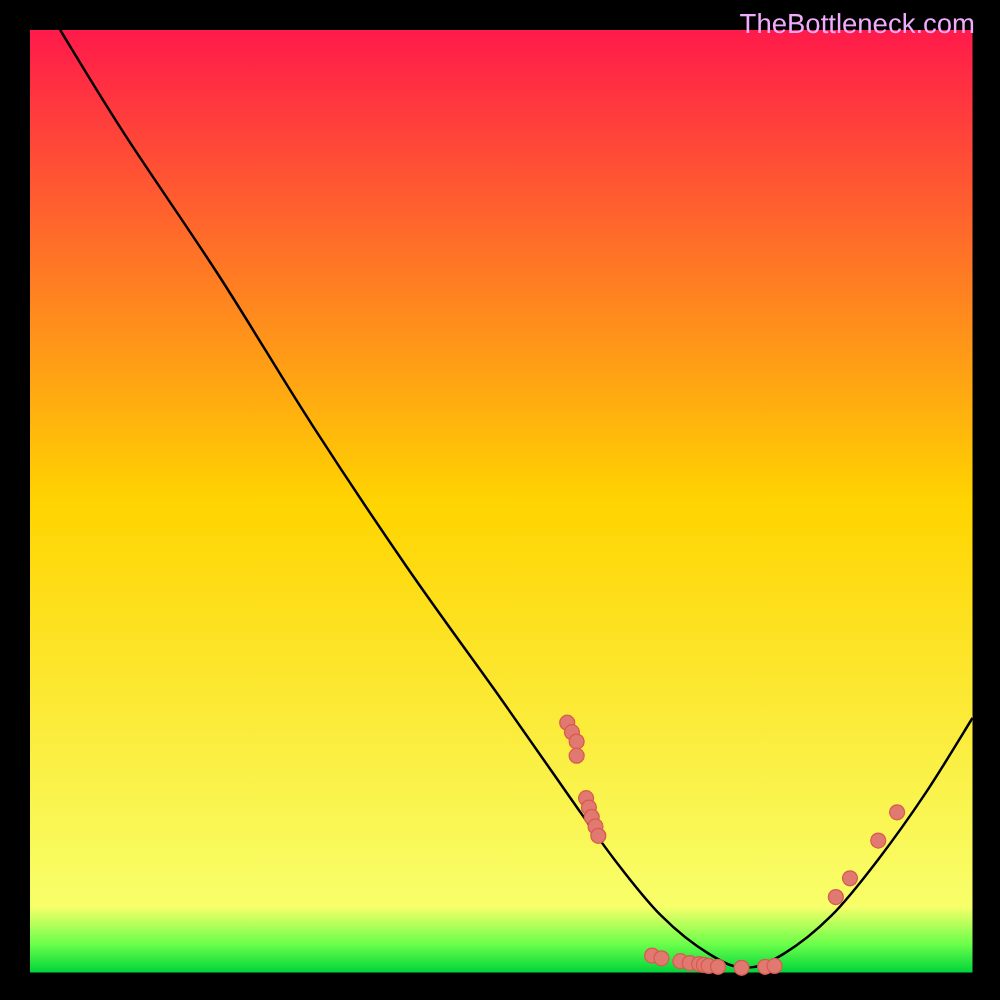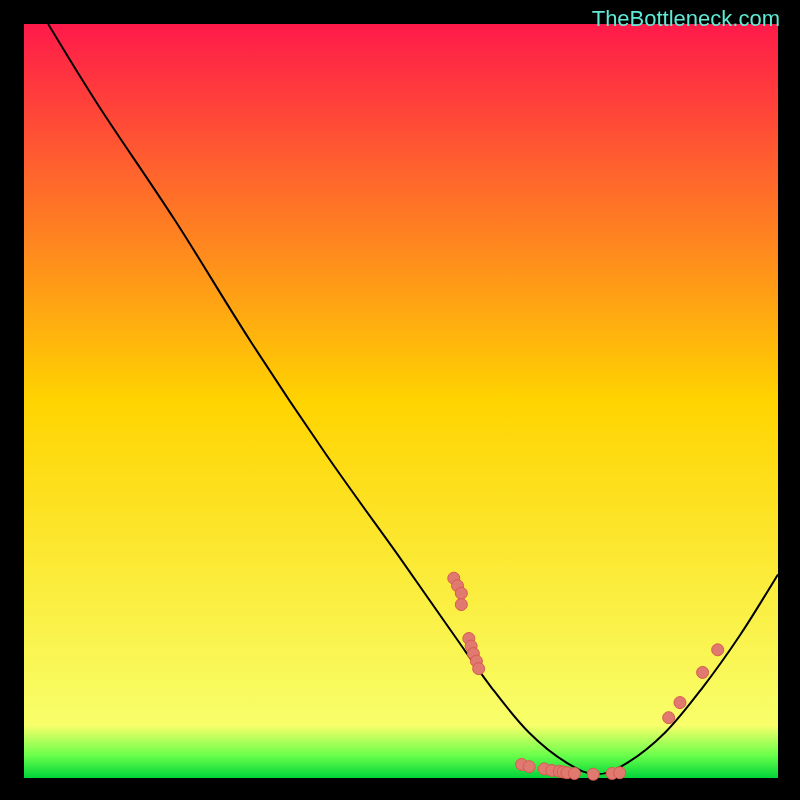--- a/index.html
+++ b/index.html
@@ -1,17 +1,17 @@
 <!DOCTYPE html>
 <html><head>
 <meta charset="utf-8">
 <style>
   * { margin: 0; padding: 0; box-sizing: border-box; }
   body { background: #000; width: 800px; height: 800px; position: relative; font-family: Arial, sans-serif; }
-  .watermark { position: absolute; top: 6px; right: 20px; color: #5eead4; font-size: 22px; font-weight: normal; z-index: 3; }
+  .watermark { position: absolute; top: 6px; right: 20px; color: #f0abfc; font-size: 22px; font-weight: normal; z-index: 3; }
   svg { display: block; }
 </style>
 </head>
 <body>
 
 <div class="watermark">TheBottleneck.com</div>
 
 <svg id="chart" width="800" height="800">
   <defs>
     <linearGradient id="bg-grad" x1="0" y1="0" x2="0" y2="1">

